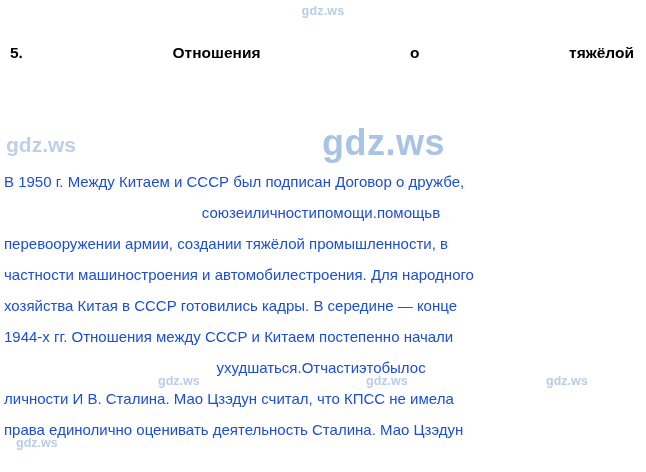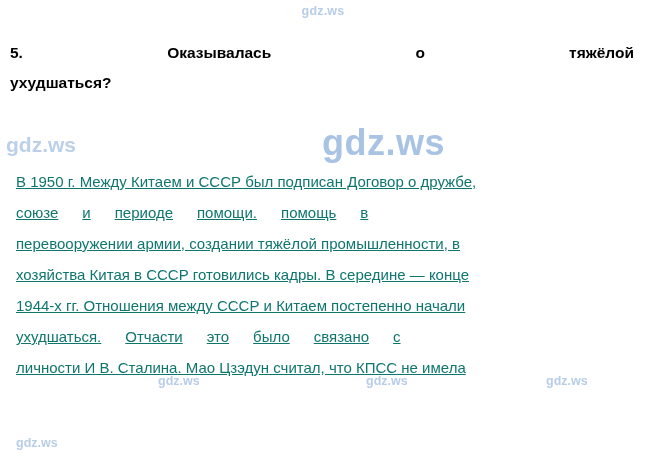--- a/index.html
+++ b/index.html
@@ -54,35 +54,33 @@
     justify-content: space-between;
   }
   .q-num {
     margin-right: 0;
   }
 
   
   .body-text {
     position: absolute;
     top: 166px;
-    left: 16px;
+    left: 4px;
     right: 8px;
     font-size: 15px;
     line-height: 31px;
-    color: #0f766e;
-    text-decoration: underline;
+    color: #1d4ed8;
   }
   .b-line {
     display: flex;
     width: 100%;
     white-space: nowrap;
   }
   .b-justify {
-    justify-content: flex-start;
-    gap: 24px;
+    justify-content: center;
   }
 
   
   .wm {
     position: absolute;
     font-weight: bold;
     color: #b9cde8;
     pointer-events: none;
     user-select: none;
     white-space: nowrap;
@@ -111,52 +109,52 @@
 </head>
 <body>
 
 <div class="page">
 
   <div class="wm wm-small wm-top">gdz.ws</div>
 
   <div class="question">
     <div class="q-line q-justify">
       <span class="q-num">5.</span>
-      <span>Оказывалась</span>
+      <span>Отношения</span>
       <span>о</span>
       <span>тяжёлой</span>
     </div>
-    <div class="q-line">ухудшаться?</div>
   </div>
 
   <div class="wm wm-mid wm-1">gdz.ws</div>
   <div class="wm wm-big wm-2">gdz.ws</div>
 
   <div class="body-text">
     <div class="b-line">В 1950 г. Между Китаем и СССР был подписан Договор о дружбе,</div>
     <div class="b-line b-justify">
       <span>союзе</span>
       <span>и</span>
-      <span>периоде</span>
+      <span>личности</span>
       <span>помощи.</span>
       <span>помощь</span>
       <span>в</span>
     </div>
     <div class="b-line">перевооружении армии, создании тяжёлой промышленности, в</div>
+    <div class="b-line">частности машиностроения и автомобилестроения. Для народного</div>
     <div class="b-line">хозяйства Китая в СССР готовились кадры. В середине — конце</div>
     <div class="b-line">1944-х гг. Отношения между СССР и Китаем постепенно начали</div>
     <div class="b-line b-justify">
       <span>ухудшаться.</span>
       <span>Отчасти</span>
       <span>это</span>
       <span>было</span>
-      <span>связано</span>
       <span>с</span>
     </div>
     <div class="b-line">личности И В. Сталина. Мао Цзэдун считал, что КПСС не имела</div>
+    <div class="b-line">права единолично оценивать деятельность Сталина. Мао Цзэдун</div>
   </div>
 
   <div class="wm wm-small wm-3">gdz.ws</div>
   <div class="wm wm-small wm-4">gdz.ws</div>
   <div class="wm wm-small wm-5">gdz.ws</div>
   <div class="wm wm-small wm-6">gdz.ws</div>
 
 </div>
 
 </body></html>

